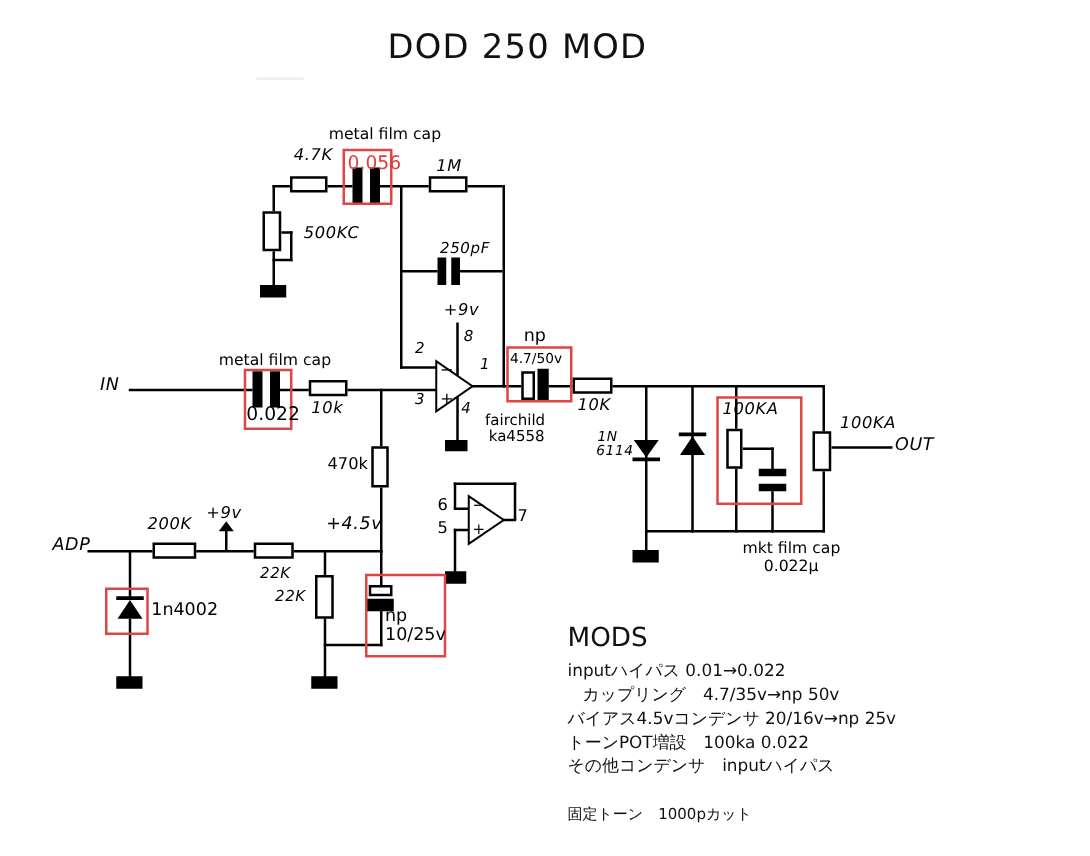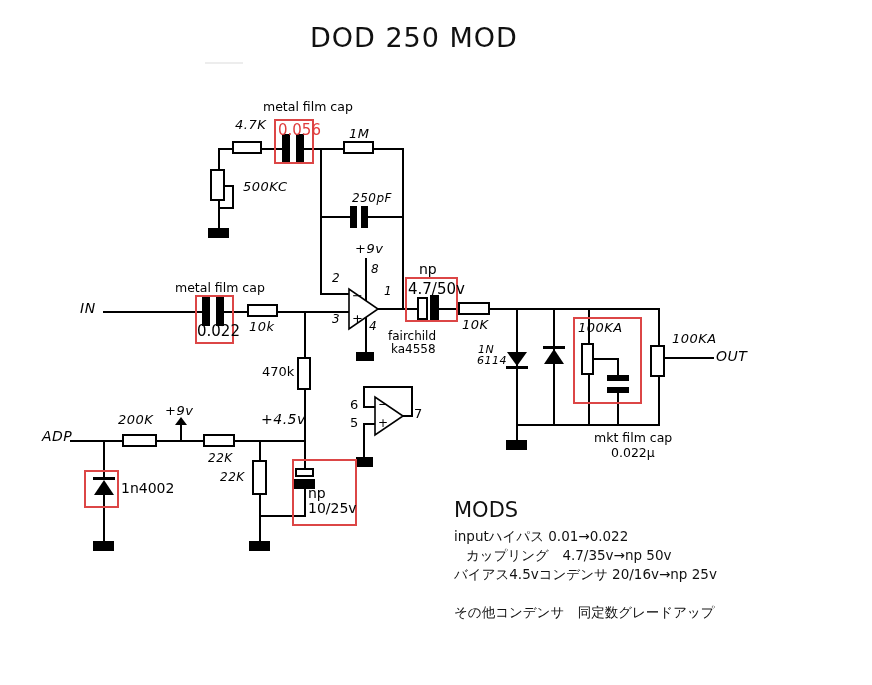--- a/index.html
+++ b/index.html
@@ -151,21 +151,21 @@
   <div class="lbl hand" style="left:243px;top:180px;font-size:13px">500KC</div>
   <div class="lbl hand" style="left:349px;top:127px;font-size:13px">1M</div>
   <div class="lbl hand" style="left:352px;top:192px;font-size:12px">250pF</div>
   <div class="lbl hand" style="left:355px;top:242px;font-size:13px">+9v</div>
   <div class="lbl hand" style="left:371px;top:263px;font-size:12px">8</div>
   <div class="lbl hand" style="left:332px;top:272px;font-size:12px">2</div>
   <div class="lbl hand" style="left:384px;top:285px;font-size:12px">1</div>
   <div class="lbl hand" style="left:332px;top:313px;font-size:12px">3</div>
   <div class="lbl hand" style="left:369px;top:320px;font-size:12px">4</div>
   <div class="lbl" style="left:419px;top:262px;font-size:14px">np</div>
-  <div class="lbl" style="left:408px;top:281px;font-size:15px">4.7/50v</div>
+  <div class="lbl" style="left:408px;top:281px;font-size:11px">4.7/50v</div>
   <div class="lbl" style="left:388px;top:330px;font-size:12px">fairchild</div>
   <div class="lbl" style="left:391px;top:343px;font-size:12px">ka4558</div>
   <div class="lbl hand" style="left:80px;top:301px;font-size:14px">IN</div>
   <div class="lbl" style="left:175px;top:281px;font-size:12.5px">metal film cap</div>
   <div class="lbl" style="left:197px;top:323px;font-size:15px">0.022</div>
   <div class="lbl hand" style="left:249px;top:320px;font-size:13px">10k</div>
   <div class="lbl" style="left:262px;top:365px;font-size:13px">470k</div>
   <div class="lbl hand" style="left:462px;top:318px;font-size:13px">10K</div>
   <div class="lbl hand" style="left:478px;top:344px;font-size:11px">1N</div>
   <div class="lbl hand" style="left:477px;top:355px;font-size:11px">6114</div>
@@ -184,15 +184,17 @@
   <div class="lbl" style="left:308px;top:486px;font-size:14px">np</div>
   <div class="lbl" style="left:308px;top:501px;font-size:14px">10/25v</div>
   <div class="lbl" style="left:350px;top:398px;font-size:13px">6</div>
   <div class="lbl" style="left:350px;top:416px;font-size:13px">5</div>
   <div class="lbl" style="left:414px;top:407px;font-size:13px">7</div>
 
   <div class="lbl" style="left:454px;top:499px;font-size:21px;color:#111">MODS</div>
   <div class="mods-line" style="left:454px;top:528px">inputハイパス 0.01→0.022</div>
   <div class="mods-line" style="left:466px;top:547px">カップリング　4.7/35v→np 50v</div>
   <div class="mods-line" style="left:454px;top:566px">バイアス4.5vコンデンサ 20/16v→np 25v</div>
-  <div class="mods-line" style="left:454px;top:604px">その他コンデンサ　同定数グレードアップ</div>
+  <div class="mods-line" style="left:454px;top:585px">トーンPOT増設　100ka 0.022</div>
+  <div class="mods-line" style="left:454px;top:604px">その他コンデンサ　inputハイパス</div>
+  <div class="mods-line" style="left:454px;top:643px;font-size:12px">固定トーン　1000pカット</div>
 
 </div>
 
 </body></html>

